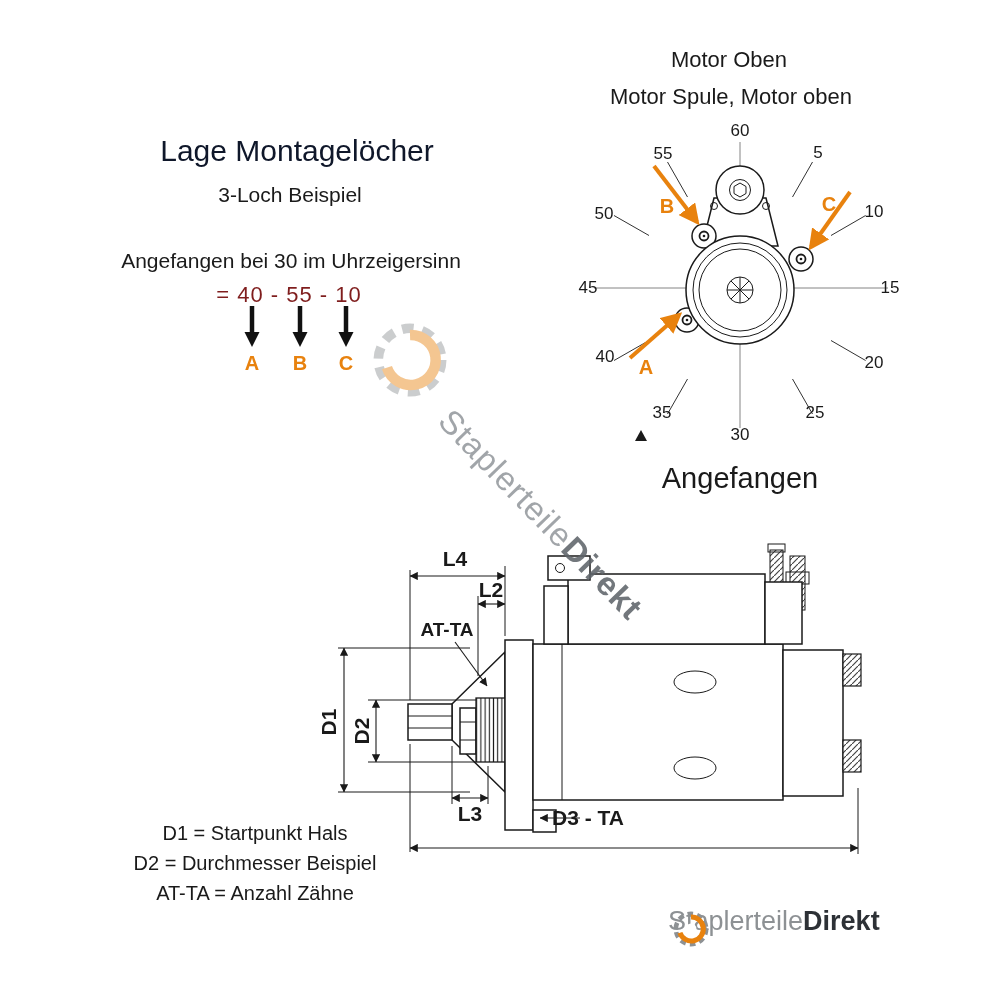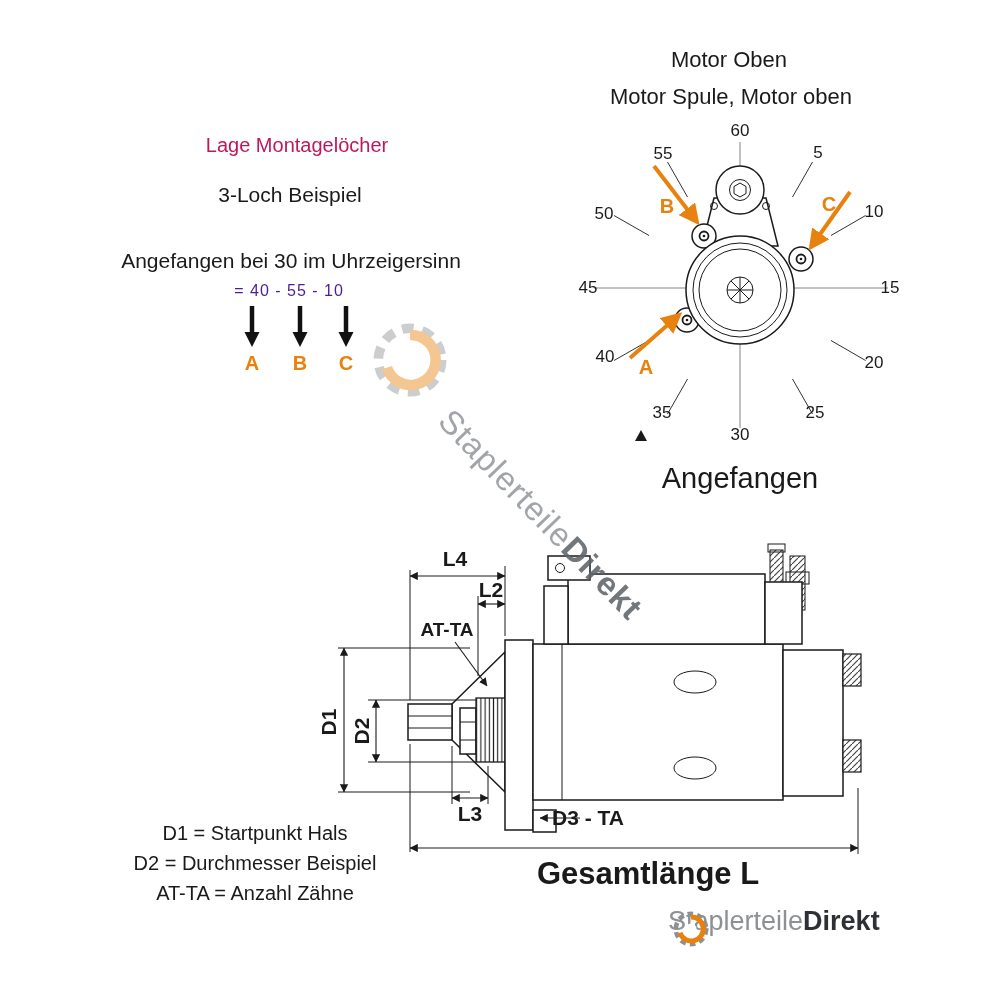--- a/index.html
+++ b/index.html
@@ -1,22 +1,22 @@
 <!DOCTYPE html>
 <html><head>
 <meta charset="utf-8">
 <style>
   html,body{margin:0;padding:0;background:#ffffff;}
   #page{position:relative;width:1000px;height:1000px;background:#fff;overflow:hidden;
         font-family:"Liberation Sans","DejaVu Sans",sans-serif;color:#1a1a1a;}
   .abs{position:absolute;white-space:nowrap;}
   .ctr{transform:translateX(-50%);}
-  .t-title{font-size:20px;color:#be185d;}
+  .t-title{font-size:30px;color:#0f172a;}
   .t-sub{font-size:21px;}
-  .t-formula{font-size:16px;color:#4c1d95;letter-spacing:1px;}
+  .t-formula{font-size:22px;color:#7f1d1d;letter-spacing:1px;}
   .t-mark{font-size:20px;font-weight:bold;color:#e8820e;}
   .t-dialhead{font-size:22px;}
   .t-start{font-size:29px;}
   .t-legend{font-size:20px;line-height:30px;text-align:center;}
   .t-total{font-size:31px;font-weight:600;}
   svg{position:absolute;left:0;top:0;}
   svg text{font-family:"Liberation Sans","DejaVu Sans",sans-serif;fill:#1a1a1a;}
   .tick{font-size:17px;text-anchor:middle;}
   .dim{font-size:21px;font-weight:bold;text-anchor:middle;}
   .dimS{font-size:19px;font-weight:bold;text-anchor:middle;}
@@ -223,21 +223,20 @@
   <div class="abs ctr t-dialhead" style="left:729px;top:47px;">Motor Oben</div>
   <div class="abs ctr t-dialhead" style="left:731px;top:84px;">Motor Spule, Motor oben</div>
   <div class="abs ctr t-start" style="left:740px;top:462px;">Angefangen</div>
 
   <div class="abs t-legend" style="left:112px;top:818px;width:286px;">
     <div>D1 = Startpunkt Hals</div>
     <div>D2 = Durchmesser Beispiel</div>
     <div>AT-TA = Anzahl Zähne</div>
   </div>
 
-  <div class="abs ctr t-total" style="left:648px;top:856px;">Gesamtlänge L</div>
 
   <div id="brand">
     <svg width="46" height="46" viewBox="0 0 100 100">
       <use href="#gearIcon"></use>
     </svg>
     <div>
       <span class="bn bn1">Staplerteile</span><span class="bn bn2">Direkt</span>
     </div>
   </div>
 

